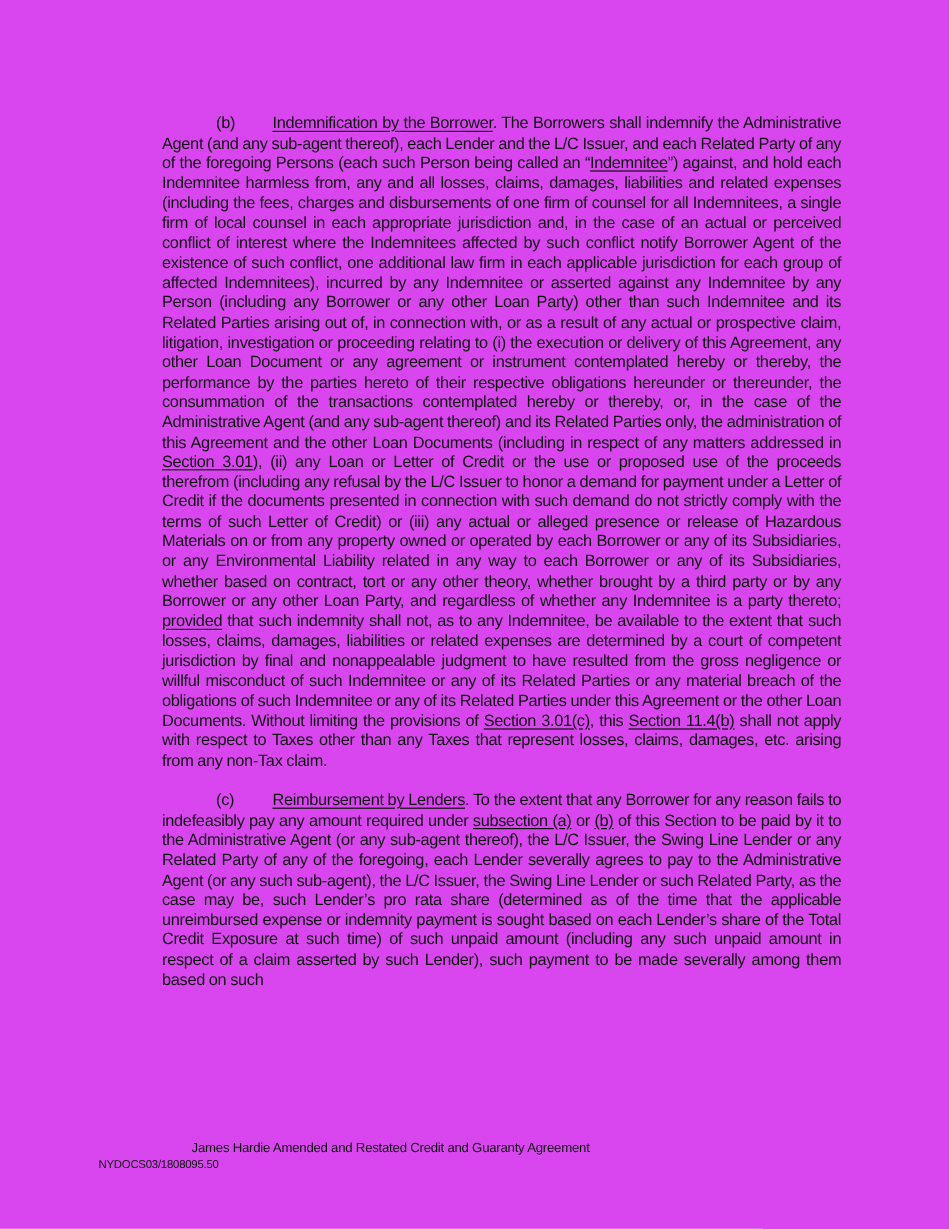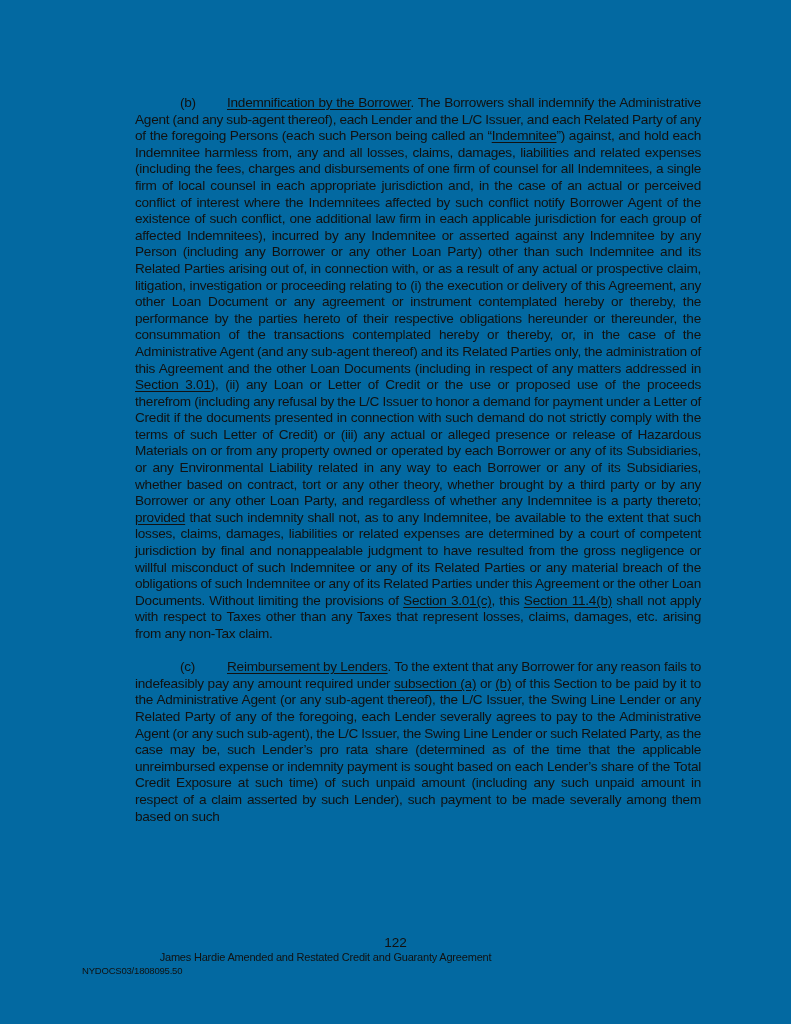--- a/index.html
+++ b/index.html
@@ -1,18 +1,18 @@
 <!DOCTYPE html>
 <html><head>
 <meta charset="utf-8">
 <style>
   html, body { margin: 0; padding: 0; background: #ffffff; }
   body { width: 791px; height: 1024px; position: relative; overflow: hidden; }
   .page {
-    position: absolute; left: 0; top: 0; width: 791px; height: 1024px; background: #0369a1;
+    position: absolute; left: 0; top: 0; width: 791px; height: 1024px; background: #d946ef;
   }
   .body-text {
     position: absolute; left: 135px; top: 95px; width: 566px;
     font-family: "Liberation Sans", sans-serif;
     font-size: 13.6px; line-height: 16.6px; color: #111111;
     text-align: justify; letter-spacing: -0.25px; word-spacing: -0.3px;
   }
   .para { margin: 0; text-indent: 45px; }
   .para + .para { margin-top: 16.6px; }
   .label { display: inline-block; width: 47px; text-indent: 0; }
@@ -33,16 +33,15 @@
 </style>
 </head>
 <body>
 
 <div class="page">
   <div class="body-text">
     <p class="para"><span class="label">(b)</span><u>Indemnification by the Borrower</u><span>.  The Borrowers shall indemnify the Administrative Agent (and any sub-agent thereof), each Lender and the L/C Issuer, and each Related Party of any of the foregoing Persons (each such Person being called an “</span><u>Indemnitee</u><span>”) against, and hold each Indemnitee harmless from, any and all losses, claims, damages, liabilities and related expenses (including the fees, charges and disbursements of one firm of counsel for all Indemnitees, a single firm of local counsel in each appropriate jurisdiction and, in the case of an actual or perceived conflict of interest where the Indemnitees affected by such conflict notify Borrower Agent of the existence of such conflict, one additional law firm in each applicable jurisdiction for each group of affected Indemnitees), incurred by any Indemnitee or asserted against any Indemnitee by any Person (including any Borrower or any other Loan Party) other than such Indemnitee and its Related Parties arising out of, in connection with, or as a result of  any actual or prospective claim, litigation, investigation or proceeding relating to (i) the execution or delivery of this Agreement, any other Loan Document or any agreement or instrument contemplated hereby or thereby, the performance by the parties hereto of their respective obligations hereunder or thereunder, the consummation of the transactions contemplated hereby or thereby, or, in the case of the Administrative Agent (and any sub-agent thereof) and its Related Parties only, the administration of this Agreement and the other Loan Documents (including in respect of any matters addressed in </span><u>Section 3.01</u><span>), (ii) any Loan or Letter of Credit or the use or proposed use of the proceeds therefrom (including any refusal by the L/C Issuer to honor a demand for payment under a Letter of Credit if the documents presented in connection with such demand do not strictly comply with the terms of such Letter of Credit) or (iii) any actual or alleged presence or release of Hazardous Materials on or from any property owned or operated by each Borrower or any of its Subsidiaries, or any Environmental Liability related in any way to each Borrower or any of its Subsidiaries, whether based on contract, tort or any other theory, whether brought by a third party or by any Borrower or any other Loan Party, and regardless of whether any Indemnitee is a party thereto; </span><u>provided</u><span> that such indemnity shall not, as to any Indemnitee, be available to the extent that such losses, claims, damages, liabilities or related expenses are determined by a court of competent jurisdiction by final and nonappealable judgment to have resulted from the gross negligence or willful misconduct of such Indemnitee or any of its Related Parties or any material breach of the obligations of such Indemnitee or any of its Related Parties under this Agreement or the other Loan Documents.  Without limiting the provisions of </span><u>Section 3.01(c)</u><span>, this </span><u>Section 11.4(b)</u><span> shall not apply with respect to Taxes other than any Taxes that represent losses, claims, damages, etc. arising from any non-Tax claim.</span></p>
     <p class="para"><span class="label">(c)</span><u>Reimbursement by Lenders</u><span>.  To the extent that any Borrower for any reason fails to indefeasibly pay any amount required under </span><u>subsection (a)</u><span> or </span><u>(b)</u><span> of this Section to be paid by it to the Administrative Agent (or any sub-agent thereof), the L/C Issuer, the Swing Line Lender or any Related Party of any of the foregoing, each Lender severally agrees to pay to the Administrative Agent (or any such sub-agent), the L/C Issuer, the Swing Line Lender or such Related Party, as the case may be, such Lender’s pro rata share (determined as of the time that the applicable unreimbursed expense or indemnity payment is sought based on each Lender’s share of the Total Credit Exposure at such time) of such unpaid amount (including any such unpaid amount in respect of a claim asserted by such Lender), such payment to be made severally among them based on such</span></p>
   </div>
 
-  <div class="page-number">122</div>
   <div class="footer-title">James Hardie Amended and Restated Credit and Guaranty Agreement</div>
   <div class="doc-id">NYDOCS03/1808095.50</div>
 </div>
 
 </body></html>

